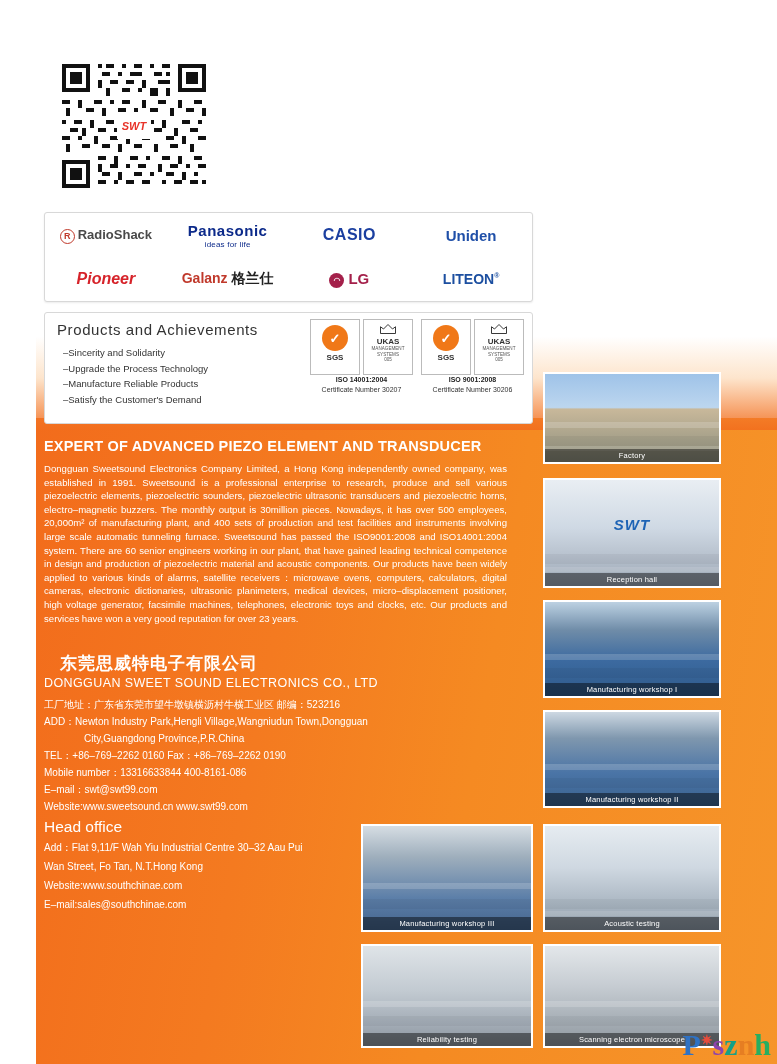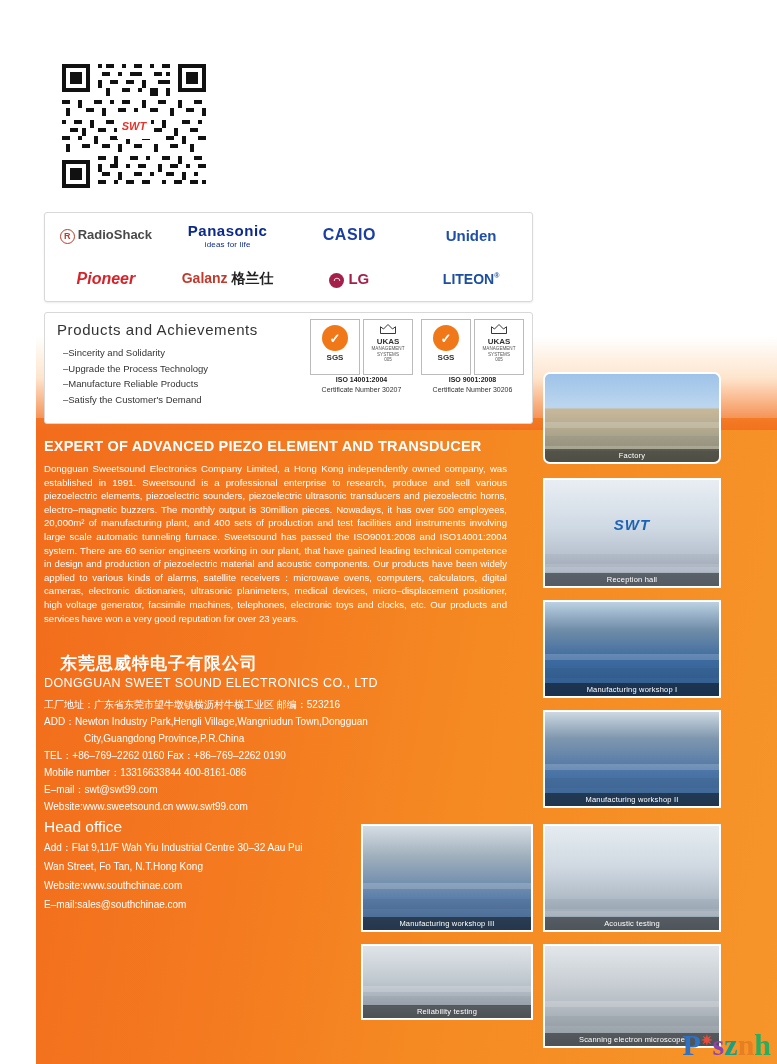--- a/index.html
+++ b/index.html
@@ -141,34 +141,34 @@
   
   .photo{
     position:absolute;border:2px solid #ffffff;box-sizing:border-box;overflow:hidden;
   }
   .photo .cap{
     position:absolute;left:0;right:0;bottom:0;height:13px;
     background:rgba(0,0,0,0.45);color:#fff;font-size:7.5px;text-align:center;line-height:13px;
     letter-spacing:.2px;
   }
   .ph-factory{left:543px;top:372px;width:178px;height:92px;
-    background:linear-gradient(180deg,#9fc3e8 0%, #bcd6ef 38%, #c8b89a 40%, #8d8f7e 100%);border-radius:7px;}
+    background:linear-gradient(180deg,#9fc3e8 0%, #bcd6ef 38%, #c8b89a 40%, #8d8f7e 100%);}
   .ph-reception{left:543px;top:478px;width:178px;height:110px;
     background:linear-gradient(180deg,#e9eef3 0%,#cfd9e4 45%,#b9c3cf 70%,#9aa6b4 100%);}
   .ph-ws1{left:543px;top:600px;width:178px;height:98px;
     background:linear-gradient(180deg,#bcd1e2 0%,#6f8ca8 30%,#3c6aa0 62%,#2f5a8a 100%);}
   .ph-ws2{left:543px;top:710px;width:178px;height:98px;
     background:linear-gradient(180deg,#cdd8e2 0%,#7f97ae 28%,#4a74a6 65%,#3a628f 100%);}
   .ph-ws3{left:361px;top:824px;width:172px;height:108px;
     background:linear-gradient(180deg,#d6dde3 0%,#9eaebc 30%,#5b7ea8 70%,#44648c 100%);}
   .ph-acoustic{left:543px;top:824px;width:178px;height:108px;
     background:linear-gradient(180deg,#e6ecf1 0%,#cfd8e1 40%,#aab6c2 75%,#8e9aa7 100%);}
   .ph-sintering{left:179px;top:944px;width:172px;height:104px;
     background:linear-gradient(180deg,#e8e2d6 0%,#cfc6b4 45%,#b3a994 75%,#8f8672 100%);}
-  .ph-reliability{left:361px;top:944px;width:172px;height:76px;
+  .ph-reliability{left:361px;top:944px;width:172px;height:104px;
     background:linear-gradient(180deg,#dfe4e8 0%,#c2cad1 45%,#a3acb6 78%,#8b949d 100%);}
   .ph-scanning{left:543px;top:944px;width:178px;height:104px;
     background:linear-gradient(180deg,#e3e7ea 0%,#c6ccd2 40%,#a9b1b8 72%,#8e969e 100%);}
 
   
   .tex{position:absolute;left:0;right:0;opacity:.35;}
   .tex.a{top:55%;height:6px;background:rgba(255,255,255,.5);}
   .tex.b{top:70%;height:10px;background:rgba(0,0,0,.12);}
   .tex.c{top:82%;height:5px;background:rgba(255,255,255,.35);}
 

